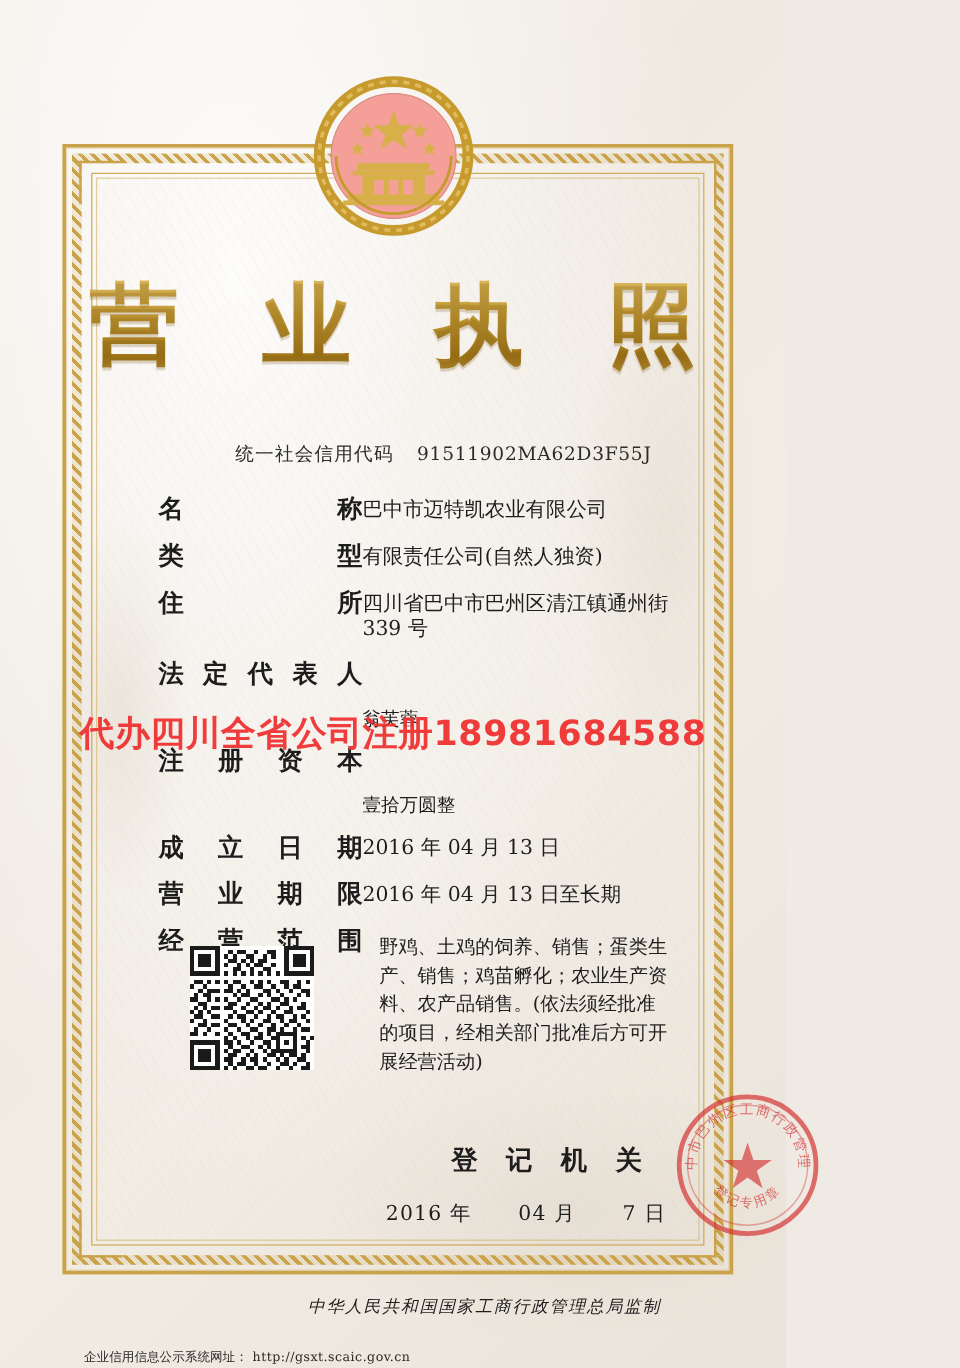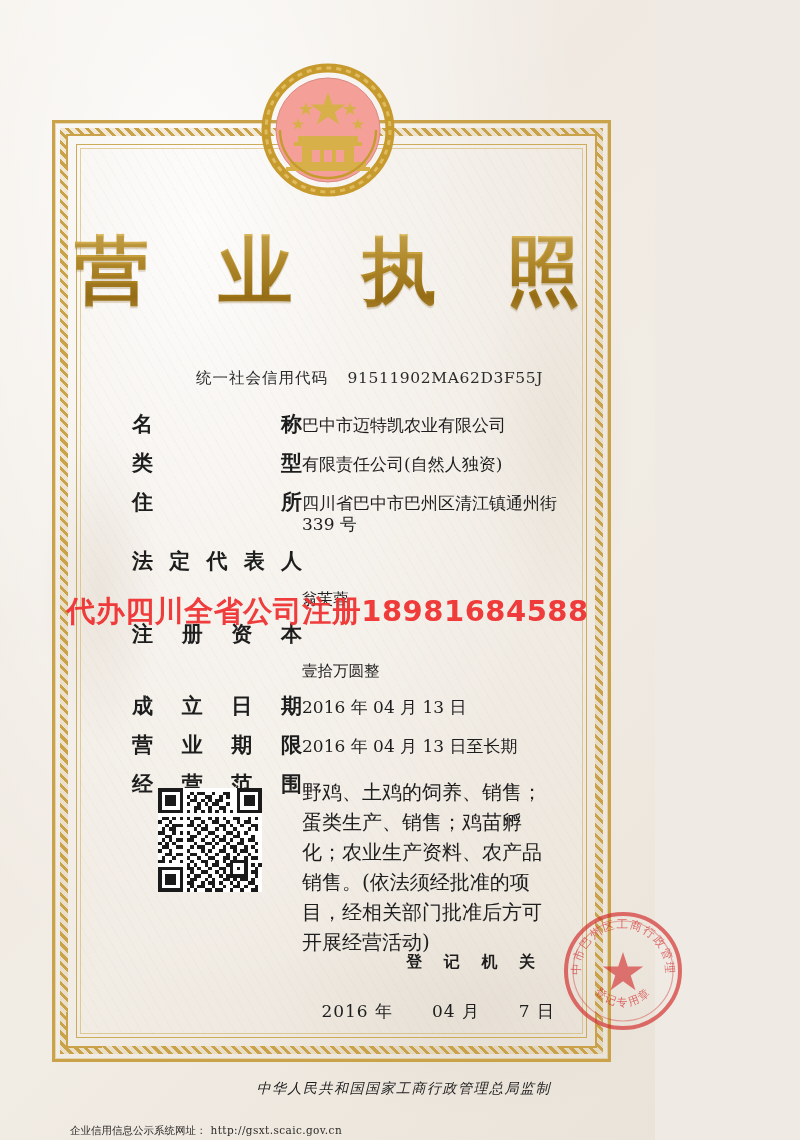--- a/index.html
+++ b/index.html
@@ -138,23 +138,24 @@
   .row .label span.ch { display: inline-block; }
   .row .value {
     flex: 1 1 auto;
     font-family: "DejaVu Serif", "Liberation Serif", serif;
     font-size: 17px;
     color: #1d1d1d;
     padding-top: 5px;
     line-height: 1.25;
   }
   .row .value.small {
-    font-size: 20px;
+    font-size: 16px;
     line-height: 1.5;
     padding-top: 7px;
+    margin-left: 14px;
   }
   .row .value.rep {
     font-size: 15.5px;
     padding-top: 7px;
     margin-top: 36px;
   }
   .row.capital .value { padding-top: 6px; }
 
   
   .qr {
@@ -164,21 +165,21 @@
     width: 104px;
     height: 104px;
   }
 
   
   .authority {
     position: absolute;
     right: 112px;
     top: 952px;
     font-family: "DejaVu Serif", "Liberation Serif", serif;
-    font-size: 16px;
+    font-size: 22px;
     font-weight: bold;
     letter-spacing: 8px;
     color: #1d1d1d;
   }
   .auth-date {
     position: absolute;
     right: 100px;
     top: 1000px;
     font-family: "DejaVu Serif", "Liberation Serif", serif;
     font-size: 17px;

